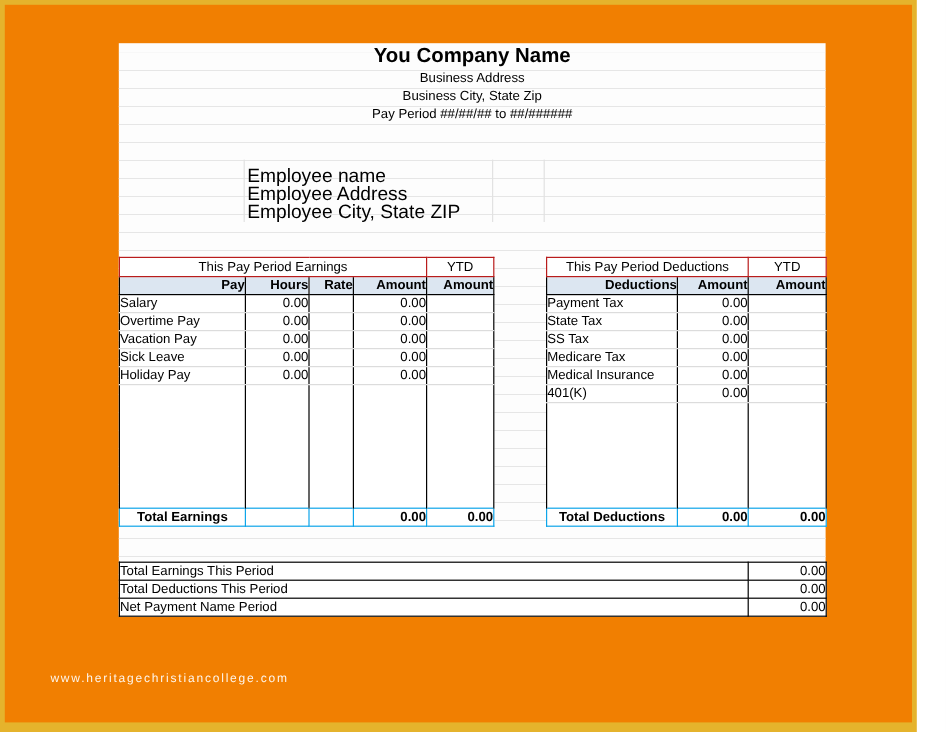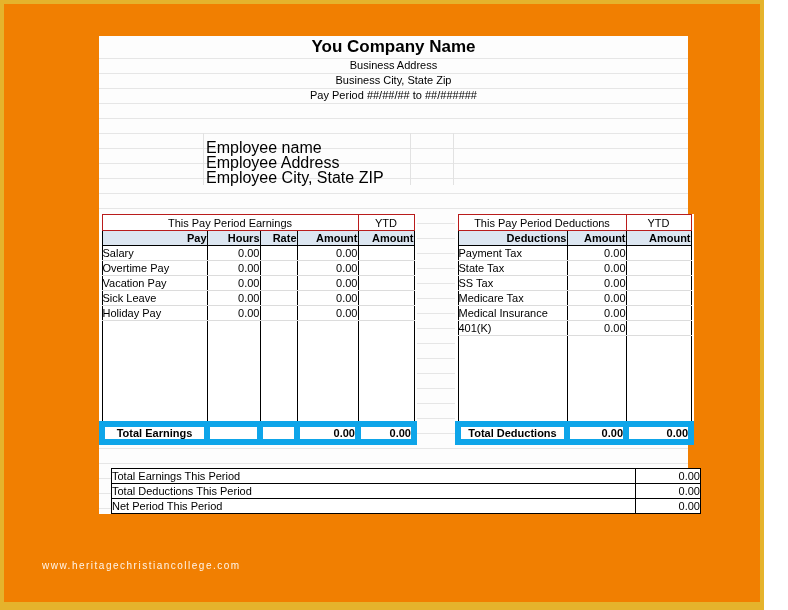--- a/index.html
+++ b/index.html
@@ -29,26 +29,26 @@
 
   .earn { left:0px;   top:178px; width:312px; height:224px; }
   .ded  { left:356px; top:178px; width:233px; height:224px; }
 
   tr.t1 td  { border:1px solid #b91c1c; text-align:center; height:16px;margin-left:27px; }
   tr.hdr td { border:1px solid #000; background:#dce6f1; font-weight:bold; text-align:right; height:15px; }
   tr.data td { border-left:1px solid #000; border-bottom:1px solid #dcdcdc; height:15px; }
   tr.data td:last-child { border-right:1px solid #000; }
   tr.fill td { border-left:1px solid #000; }
   tr.fill td:last-child { border-right:1px solid #000; }
-  tr.tot td { border:6px solid #0ea5e9; font-weight:bold; height:15px; }
+  tr.tot td { border:1px solid #0ea5e9; font-weight:bold; height:15px; }
   td.lbl { text-align:left;  padding-left:3px; }
   td.num { text-align:right; padding-right:4px;margin-top:30px; }
   td.ctr { text-align:center; }
 
-  .sum { left:12px; top:432px; width:589px; height:45px; }
+  .sum { left:0px; top:432px; width:589px; height:45px; }
   .sum td { border:1px solid #000; height:15px; }
 
   .wm { position:absolute; left:38px; top:556px; font-size:10px; letter-spacing:1.5px;
         color:rgba(255,255,255,0.92); z-index:3; }
 </style>
 </head>
 <body>
 
 <div class="frame">
   <div class="orange">
@@ -210,21 +210,21 @@
         <tbody>
             <tr>
           <td class="lbl">Total Earnings This Period</td>
           <td class="num">0.00</td>
         </tr>
         <tr>
           <td class="lbl">Total Deductions This Period</td>
           <td class="num">0.00</td>
         </tr>
         <tr>
-          <td class="lbl">Net Period This Period</td>
+          <td class="lbl">Net Payment Name Period</td>
           <td class="num">0.00</td>
         </tr>
       </tbody>
         </table>
     </div>
 
     <div class="wm">www.heritagechristiancollege.com</div>
   </div>
 </div>
 

